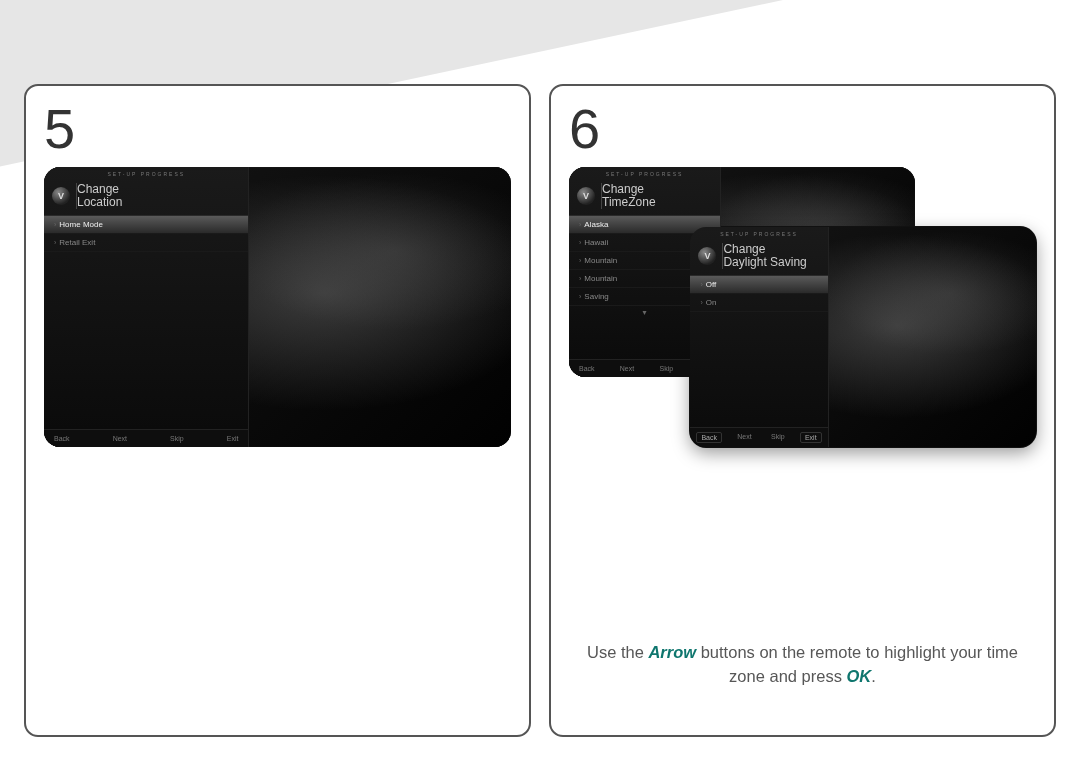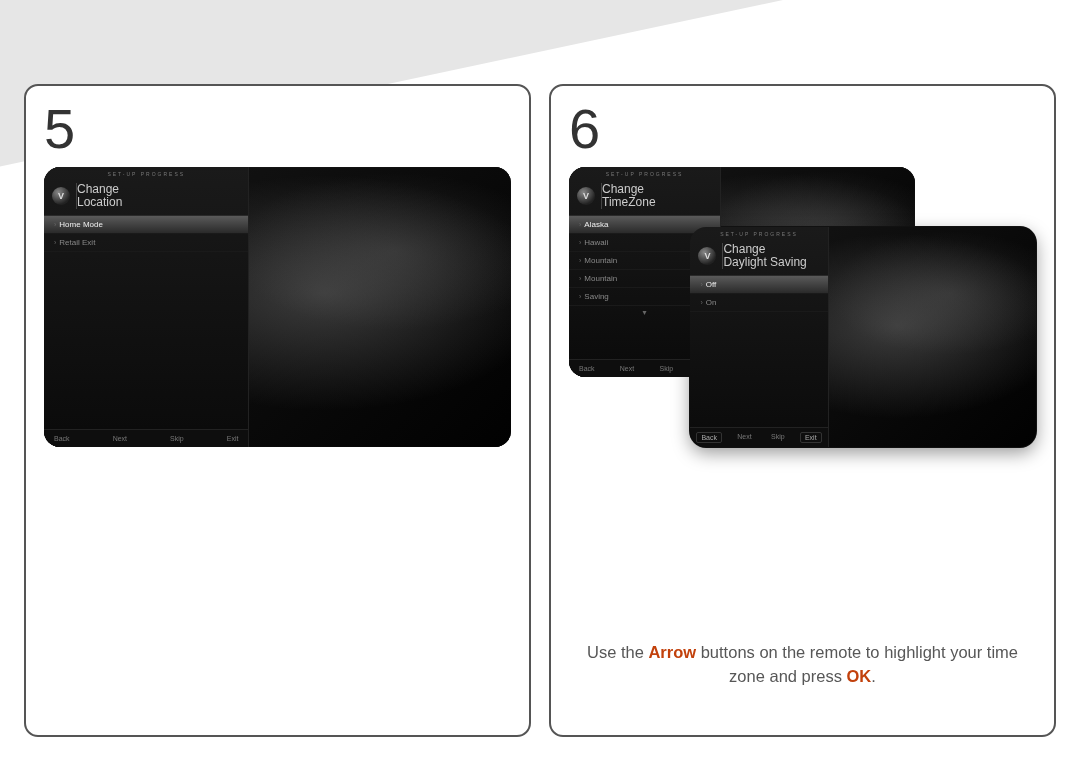--- a/index.html
+++ b/index.html
@@ -72,21 +72,21 @@
   
   .tv.p6a { left: 0; top: 0; width: 74%; height: 210px; }
   .tv.p6b { left: 26%; top: 60px; width: 74%; height: 220px; box-shadow: 0 0 0 1px #111, 0 6px 18px rgba(0,0,0,0.4); }
   .tv.p6b .osd { width: 40%; }
 
   .instructions {
     text-align: center; color: #575757; font-size: 16.5px; line-height: 1.45;
     margin-top: auto; padding: 0 4px 8px 4px;
   }
   .instructions p { margin-bottom: 14px; }
-  .instructions b { color: #c2410c; font-weight: bold; }
+  .instructions b { color: #0f766e; font-weight: bold; font-style: italic; }
 </style>
 </head>
 <body>
 
 <div class="page">
   <div class="bg-diag"></div>
 
   <div class="panels">
 
     <div class="panel">

